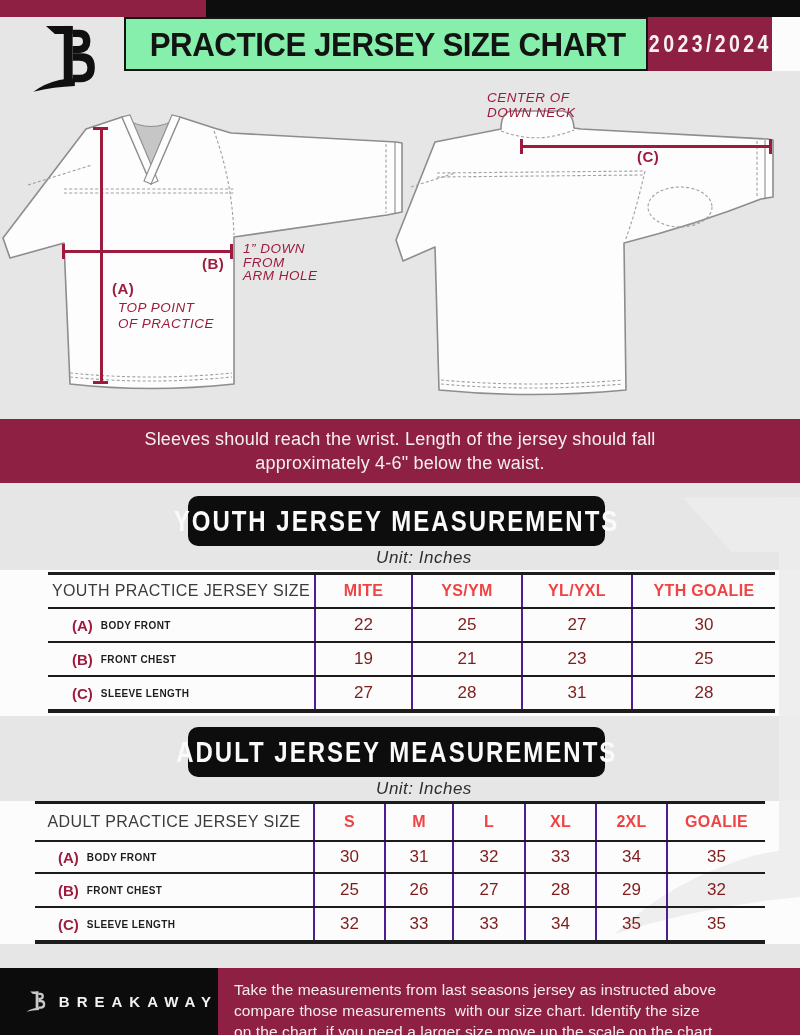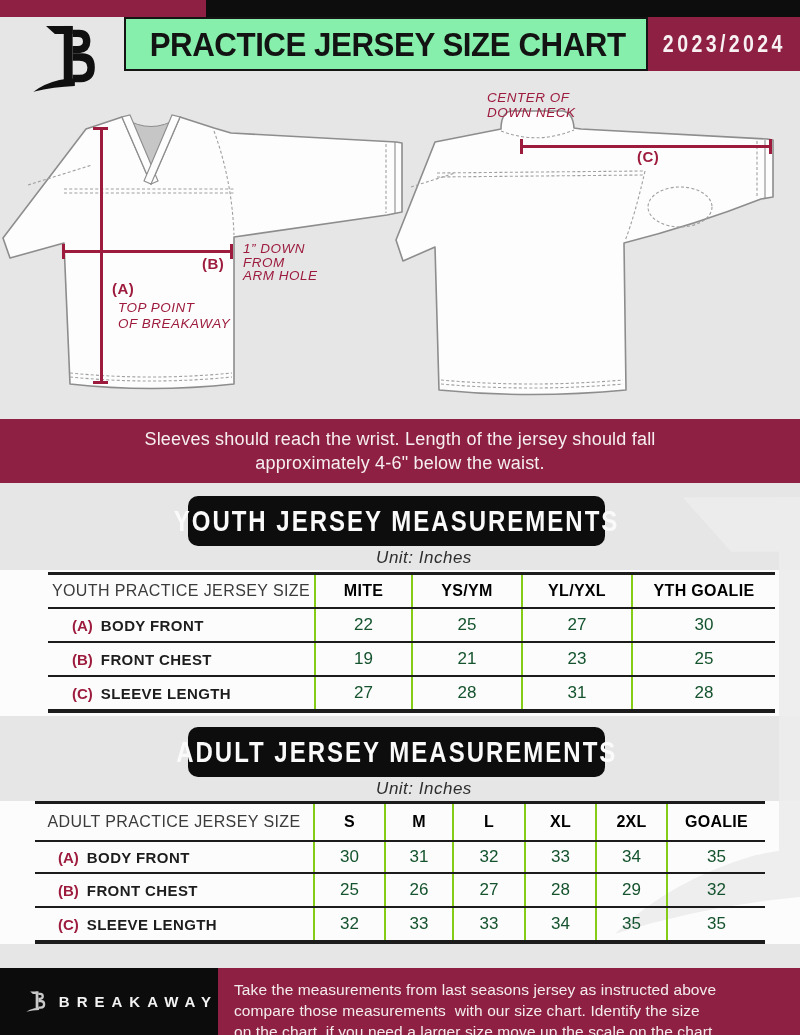--- a/index.html
+++ b/index.html
@@ -11,21 +11,21 @@
   .z0{z-index:0;} .z1{z-index:1;} .z2{z-index:2;}
 
   
   .strip-maroon{left:0;top:0;width:206px;height:17px;background:#8e2143;}
   .strip-black{left:206px;top:0;width:594px;height:17px;background:#0d0d0d;}
   .hdr-left-gray{left:0;top:17px;width:124px;height:54px;background:#e6e6e7;}
   .title-box{left:124px;top:17px;width:524px;height:54px;background:#86efac;
              border:2px solid #141414;box-sizing:border-box;display:flex;align-items:center;justify-content:flex-end;}
   .title-box span{font-size:34px;font-weight:800;color:#131313;letter-spacing:-0.5px;white-space:nowrap;
                   transform:scaleX(0.92);display:inline-block;}
-  .season-box{left:648px;top:17px;width:152px;height:54px;background:#8e2143;
+  .season-box{left:648px;top:17px;width:124px;height:54px;background:#8e2143;
               display:flex;align-items:center;justify-content:center;}
   .season-box span{font-size:23px;font-weight:700;color:#f7f1f3;letter-spacing:4px;
                    transform:scaleX(0.85);display:inline-block;white-space:nowrap;}
 
   
   .diagram-band{left:0;top:71px;width:800px;height:348px;background:#e6e6e7;}
   .band2{left:0;top:483px;width:800px;height:87px;background:#e6e6e7;}
   .band3{left:0;top:716px;width:800px;height:85px;background:#e6e6e7;}
   .band4{left:0;top:944px;width:800px;height:24px;background:#e6e6e7;}
 
@@ -54,28 +54,28 @@
   .sec-banner{width:417px;height:50px;background:#0d0d0d;border-radius:10px;
               display:flex;align-items:center;justify-content:center;}
   .sec-banner span{color:#fafafa;font-size:30px;font-weight:700;letter-spacing:2.5px;white-space:nowrap;
                    transform:scaleX(0.8);display:inline-block;}
   .unit{width:800px;text-align:center;font-style:italic;font-size:17px;color:#2e2e2e;letter-spacing:0.5px;margin-left:24px;}
 
   
   .sizetable{border-top:3px solid #1c1c1c;border-bottom:4px solid #1c1c1c;background:transparent;}
   .tr{display:grid;border-bottom:2px solid #1c1c1c;}
   .tr:last-child{border-bottom:none;}
-  .td{box-sizing:border-box;border-right:2px solid #84cc16;display:flex;align-items:center;justify-content:center;}
+  .td{box-sizing:border-box;border-right:2px solid #4c1d95;display:flex;align-items:center;justify-content:center;}
   .td:last-child{border-right:none;text-align:right;}
   .td.labelcol{justify-content:flex-start;}
   .colhead{font-size:16px;color:#3b3b3b;letter-spacing:0.4px;}
-  .sizehead{font-size:16px;font-weight:700;color:#000000;letter-spacing:0.3px;}
+  .sizehead{font-size:16px;font-weight:700;color:#ef4444;letter-spacing:0.3px;}
   .rowkey{color:#9d1c3e;font-weight:700;font-size:15px;margin-right:8px;}
-  .rowlbl{color:#1d1d1d;font-weight:600;font-size:15px;letter-spacing:0.4px;}
-  .num{font-size:17px;color:#14532d;}
+  .rowlbl{color:#1d1d1d;font-weight:600;font-size:10px;letter-spacing:0.4px;}
+  .num{font-size:17px;color:#7f1d1d;}
   .youth-tbl{left:48px;top:572px;width:727px;}
   .youth-tbl .tr{grid-template-columns:268px 97px 110px 110px 142px;height:32px;}
   .youth-tbl .labelcol{padding-left:24px;}
   .adult-tbl{left:35px;top:801px;width:730px;}
   .adult-tbl .tr{grid-template-columns:280px 71px 68px 72px 71px 71px 97px;height:30px;}
   .adult-tbl .tr.header{height:36px;}
   .adult-tbl .tr:nth-child(3),.adult-tbl .tr:nth-child(4){height:32px;}
   .adult-tbl .labelcol{padding-left:23px;}
 
   
@@ -164,21 +164,21 @@
   <div class="abs z2 mline" style="left:62px;top:244px;width:3px;height:15px"></div>
   <div class="abs z2 mline" style="left:230px;top:244px;width:3px;height:15px"></div>
 
   <div class="abs z2 mline" style="left:521px;top:145px;width:251px;height:3px"></div>
   <div class="abs z2 mline" style="left:520px;top:139px;width:3px;height:15px"></div>
   <div class="abs z2 mline" style="left:769px;top:139px;width:3px;height:15px"></div>
 
   <div class="abs z2 mlabel" style="left:112px;top:280px">(A)</div>
   <div class="abs z2 mdesc" style="left:118px;top:300px">
     <div>TOP POINT</div>
-    <div>OF BREAKAWAY</div>
+    <div>OF PRACTICE</div>
   </div>
   <div class="abs z2 mlabel" style="left:202px;top:255px">(B)</div>
   <div class="abs z2 mdesc" style="left:243px;top:242px;line-height:13.5px">
     <div>1” DOWN</div>
     <div>FROM</div>
     <div>ARM HOLE</div>
   </div>
   <div class="abs z2 mdesc" style="left:487px;top:90px;line-height:15px">
     <div>CENTER OF</div>
     <div>DOWN NECK</div>

